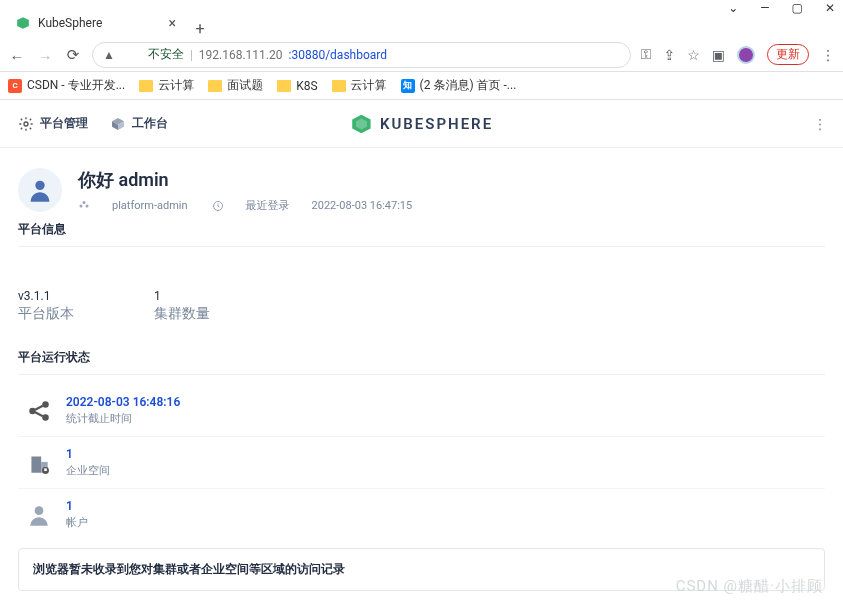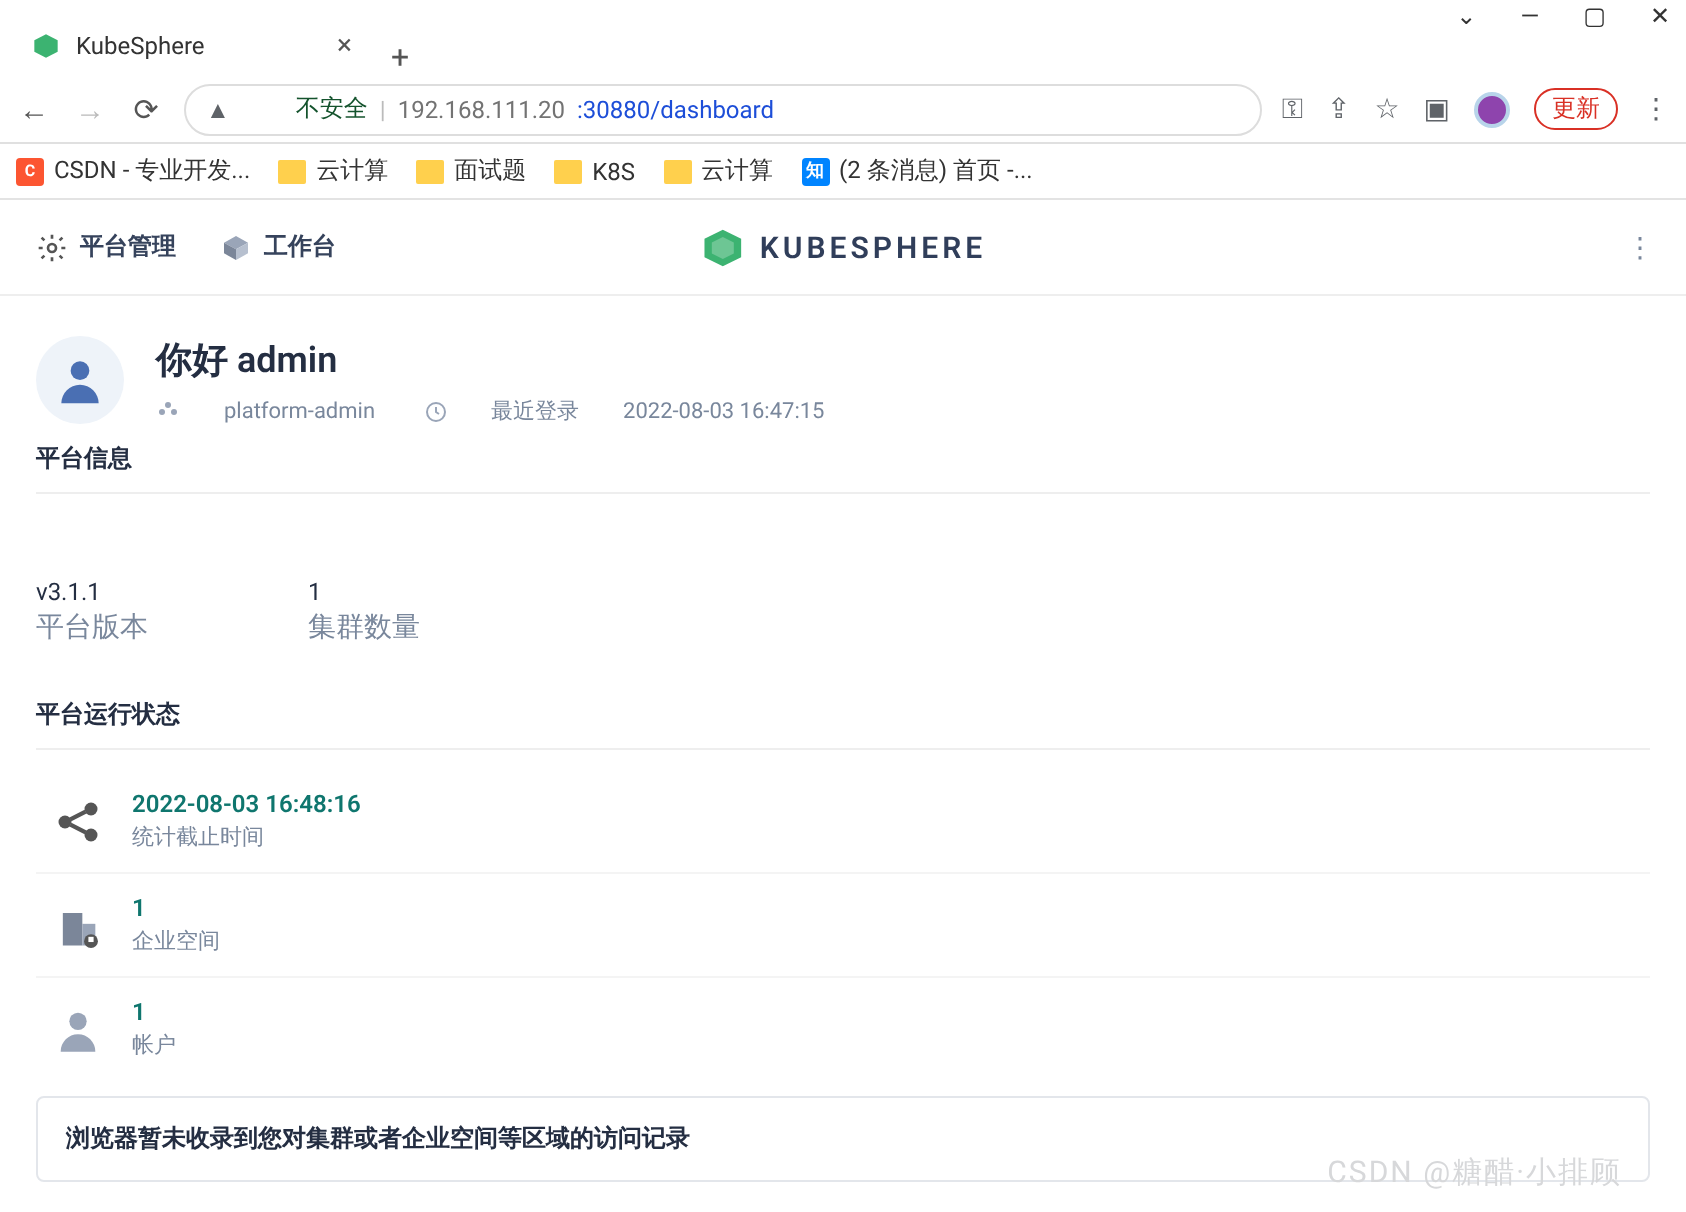--- a/index.html
+++ b/index.html
@@ -50,25 +50,25 @@
     .hello h2 { font-size:18px; font-weight:600; color:#242e42; margin-bottom:6px; }
     .hello-sub { display:flex; align-items:center; gap:24px; color:#79879c; font-size:11px; }
     .hello-sub .role,.hello-sub .login { display:flex; align-items:center; gap:22px; }
     .section-h { font-size:12px; font-weight:600; color:#242e42; padding:8px 0; border-bottom:1px solid #eee; margin-bottom:10px;}
     .info-row { display:flex; gap:80px; margin-bottom:18px; }
     .info-cell .v { font-size:12px; color:#242e42;margin-top:32px; }
     .info-cell .l { font-size:14px; color:#79879c; margin-top:2px;}
     .stat { display:flex; align-items:center; gap:14px; padding:10px 8px; border-bottom:1px solid #f4f4f4;}
     .stat svg{width:26px;height:26px;}
     .stat:last-child{border-bottom:none;}
-    .stat .v { font-size:12px; color:#0f766e; font-weight:600;}
+    .stat .v { font-size:12px; color:#1d4ed8; font-weight:600;}
     .stat .l { font-size:11px; color:#79879c; margin-top:2px;}
     .recent-box { border:1px solid #e3e6eb; border-radius:4px; padding:12px 14px; margin-top:8px;}
     .recent-box .r1 { font-size:12px; color:#242e42; font-weight:600;}
-    .watermark { position:absolute; right:32px; bottom:10px; color:#d7d8da; font-size:15px; letter-spacing:1px;}
+    .watermark { position:absolute; right:20px; bottom:10px; color:#d7d8da; font-size:15px; letter-spacing:1px;}
   </style>
 </head>
 <body>
 
 <div class="chrome">
   <div class="win-ctrl">
     <span>⌄</span>
     <span>—</span>
     <span>▢</span>
     <span>✕</span>

